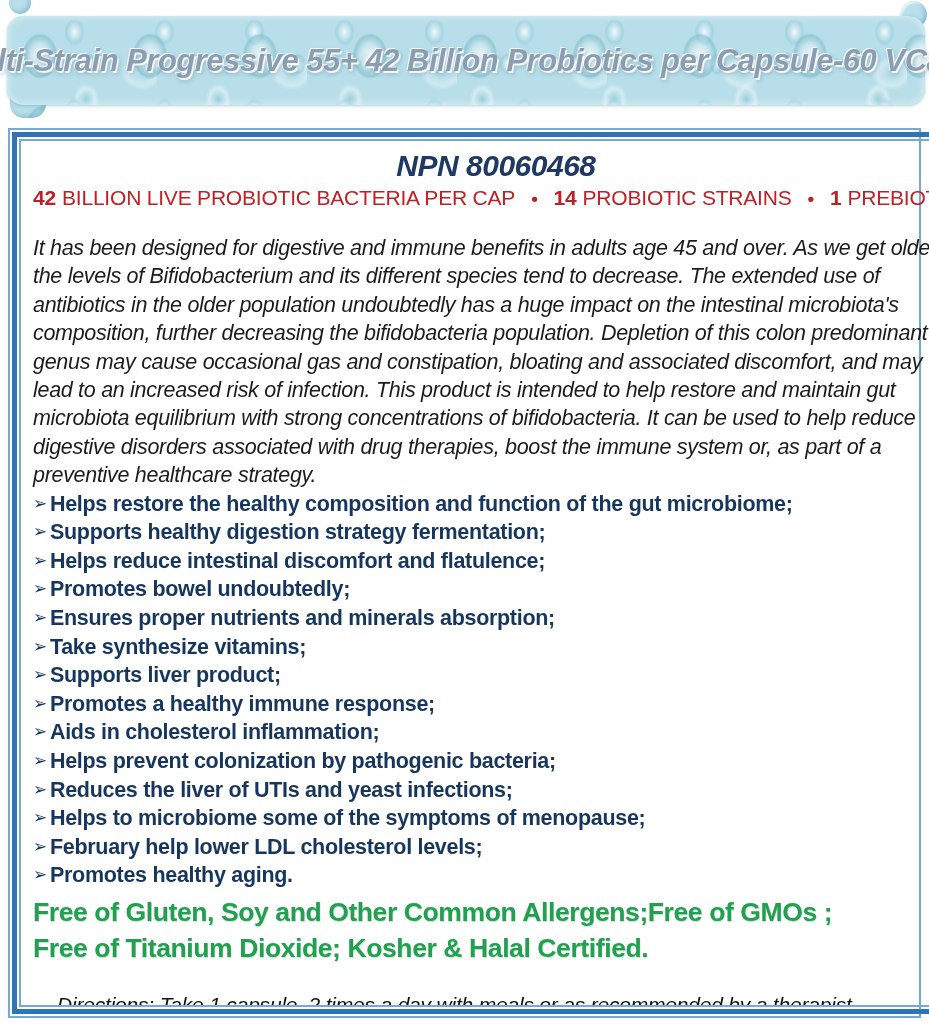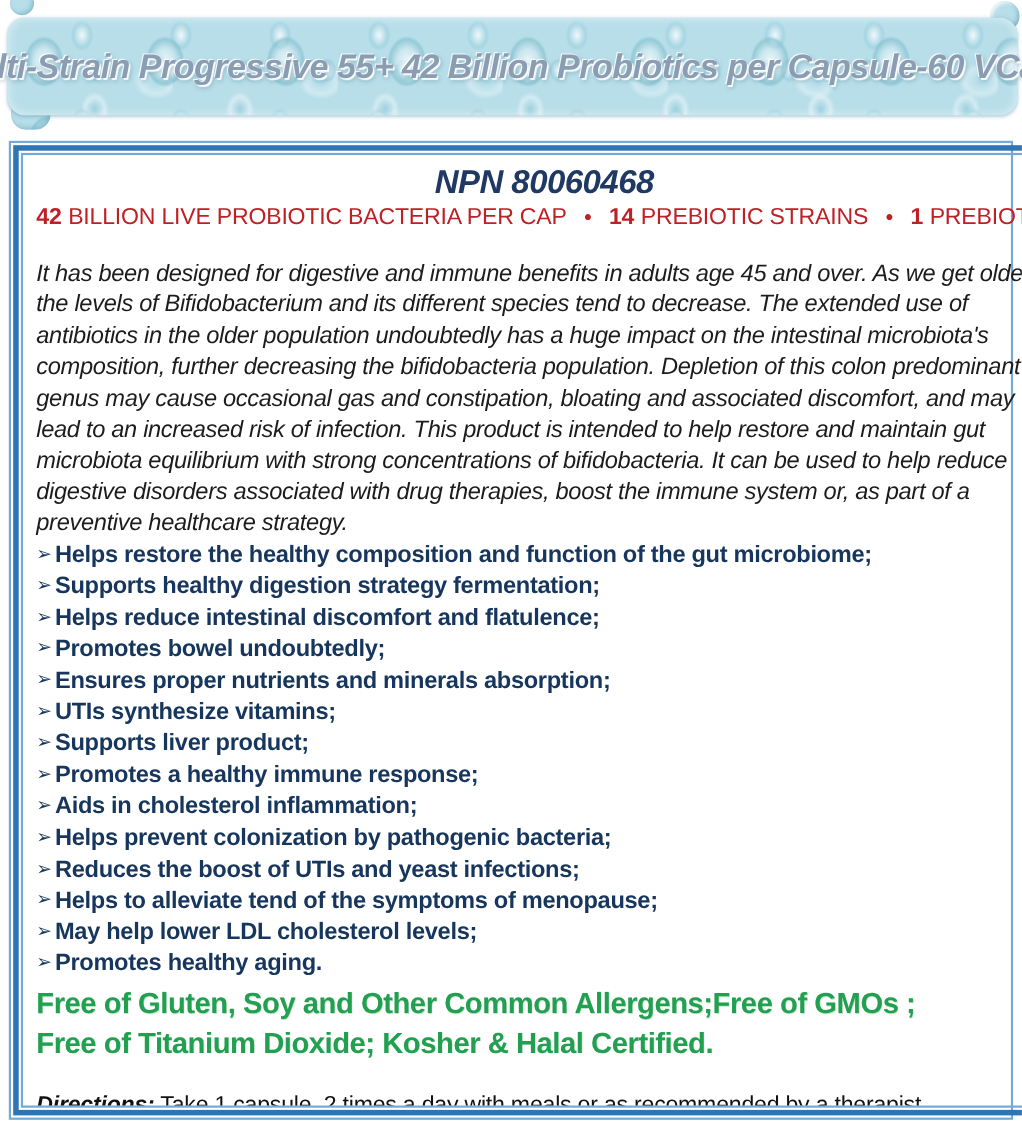--- a/index.html
+++ b/index.html
@@ -84,22 +84,22 @@
   }
 
   .allergen {
     margin-top:3px;
     font-size:26.5px; font-weight:bold; color:#22a050;
     line-height:36px; letter-spacing:-0.4px;
     text-shadow:0.5px 0.5px 0 rgba(150,210,175,.6);
   }
 
   .directions { margin-top:27px; font-size:21px; color:#111111; letter-spacing:-0.2px; }
-  .dir-label { font-weight:bold; font-style:italic; }
-  .dir-text { }
+  .dir-label { font-weight:normal; font-style:italic;margin-left:24px; }
+  .dir-text { font-style:italic; }
 </style>
 </head>
 <body>
 
 <div class="page">
 
   <div class="banner-dot-topleft droplet-bg"></div>
   <div class="banner-curl-left droplet-bg"></div>
   <div class="banner-curl-right droplet-bg"></div>
 
@@ -107,21 +107,21 @@
     <div class="banner-title">Multi-Strain Progressive 55+  42 Billion Probiotics per Capsule-60 VCaps</div>
   </div>
 
   <div class="box-outer">
     <div class="box-mid">
       <div class="box-inner">
 
         <div class="npn">NPN 80060468</div>
 
         <div class="headline">
-          <span class="hl-num">42</span><span class="hl-text">BILLION LIVE PROBIOTIC BACTERIA PER CAP</span><span class="hl-dot">•</span><span class="hl-num">14</span><span class="hl-text">PREBIOTIC STRAINS</span><span class="hl-dot">•</span><span class="hl-num">1</span><span class="hl-text">PREBIOTIC</span>
+          <span class="hl-num">42</span><span class="hl-text">BILLION LIVE PROBIOTIC BACTERIA PER CAP</span><span class="hl-dot">•</span><span class="hl-num">14</span><span class="hl-text">PROBIOTIC STRAINS</span><span class="hl-dot">•</span><span class="hl-num">1</span><span class="hl-text">PREBIOTIC</span>
         </div>
 
         <p class="description">It has been designed for digestive and immune benefits in adults age 45 and over. As we get older, the levels of Bifidobacterium and its different species tend to decrease. The extended use of antibiotics in the older population undoubtedly has a huge impact on the intestinal microbiota's composition, further decreasing the bifidobacteria population. Depletion of this colon predominant genus may cause occasional gas and constipation, bloating and associated discomfort, and may lead to an increased risk of infection. This product is intended to help restore and maintain gut microbiota equilibrium with strong concentrations of bifidobacteria. It can be used to help reduce digestive disorders associated with drug therapies, boost the immune system or, as part of a preventive healthcare strategy.</p>
 
         <ul class="benefits">
             <li class="benefit">
             <span class="glyph">➢</span><span>Helps restore the healthy composition and function of the gut microbiome;</span>
           </li>
             <li class="benefit">
             <span class="glyph">➢</span><span>Supports healthy digestion strategy fermentation;</span>
@@ -129,42 +129,42 @@
             <li class="benefit">
             <span class="glyph">➢</span><span>Helps reduce intestinal discomfort and flatulence;</span>
           </li>
             <li class="benefit">
             <span class="glyph">➢</span><span>Promotes bowel undoubtedly;</span>
           </li>
             <li class="benefit">
             <span class="glyph">➢</span><span>Ensures proper nutrients and minerals absorption;</span>
           </li>
             <li class="benefit">
-            <span class="glyph">➢</span><span>UTIs synthesize vitamins;</span>
+            <span class="glyph">➢</span><span>Take synthesize vitamins;</span>
           </li>
             <li class="benefit">
             <span class="glyph">➢</span><span>Supports liver product;</span>
           </li>
             <li class="benefit">
             <span class="glyph">➢</span><span>Promotes a healthy immune response;</span>
           </li>
             <li class="benefit">
             <span class="glyph">➢</span><span>Aids in cholesterol inflammation;</span>
           </li>
             <li class="benefit">
             <span class="glyph">➢</span><span>Helps prevent colonization by pathogenic bacteria;</span>
           </li>
             <li class="benefit">
-            <span class="glyph">➢</span><span>Reduces the boost of UTIs and yeast infections;</span>
+            <span class="glyph">➢</span><span>Reduces the liver of UTIs and yeast infections;</span>
           </li>
             <li class="benefit">
-            <span class="glyph">➢</span><span>Helps to alleviate tend of the symptoms of menopause;</span>
+            <span class="glyph">➢</span><span>Helps to microbiome some of the symptoms of menopause;</span>
           </li>
             <li class="benefit">
-            <span class="glyph">➢</span><span>May help lower LDL cholesterol levels;</span>
+            <span class="glyph">➢</span><span>February help lower LDL cholesterol levels;</span>
           </li>
             <li class="benefit">
             <span class="glyph">➢</span><span>Promotes healthy aging.</span>
           </li>
           </ul>
 
         <div class="allergen">
           <div>Free of Gluten, Soy and Other Common Allergens;Free of GMOs ;</div>
           <div>Free of Titanium Dioxide; Kosher &amp; Halal Certified.</div>
         </div>

